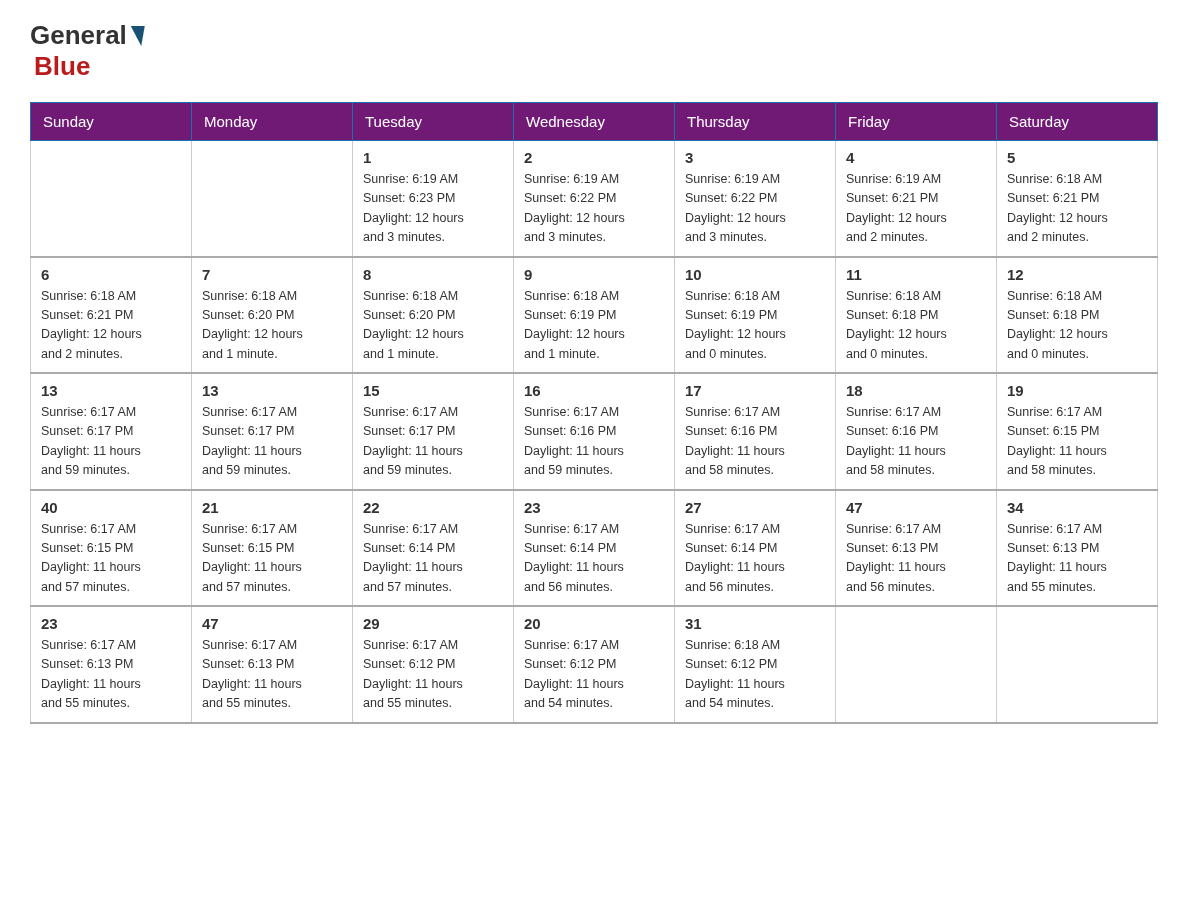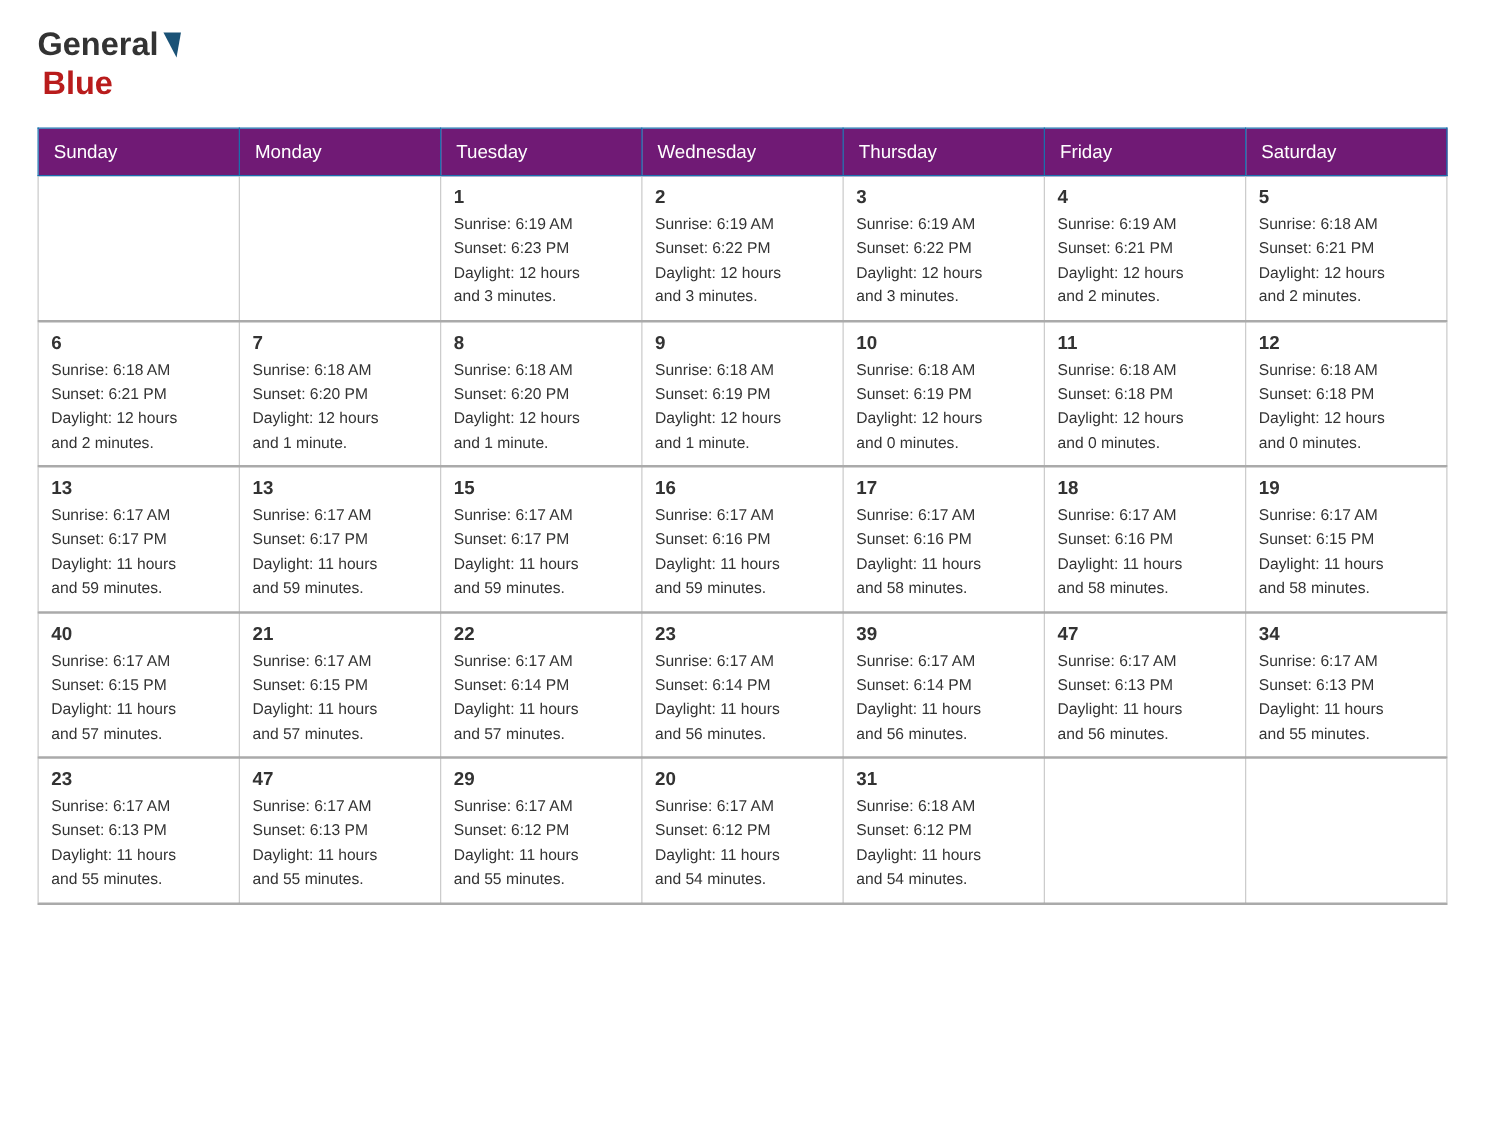--- a/index.html
+++ b/index.html
@@ -287,21 +287,21 @@
 and 57 minutes.</div>
         </td>
         <td>
           <span class="day-number">23</span>
           <div class="day-info" style="white-space: pre-line;">Sunrise: 6:17 AM
 Sunset: 6:14 PM
 Daylight: 11 hours
 and 56 minutes.</div>
         </td>
         <td>
-          <span class="day-number">39</span>
+          <span class="day-number">27</span>
           <div class="day-info" style="white-space: pre-line;">Sunrise: 6:17 AM
 Sunset: 6:14 PM
 Daylight: 11 hours
 and 56 minutes.</div>
         </td>
         <td>
           <span class="day-number">47</span>
           <div class="day-info" style="white-space: pre-line;">Sunrise: 6:17 AM
 Sunset: 6:13 PM
 Daylight: 11 hours

